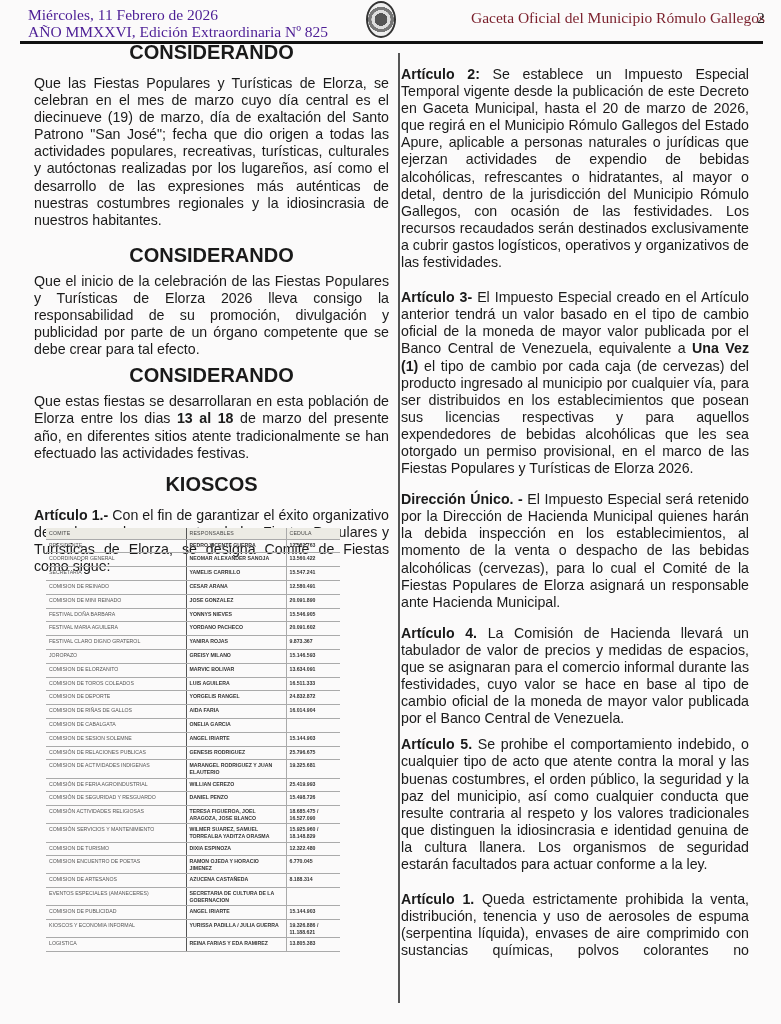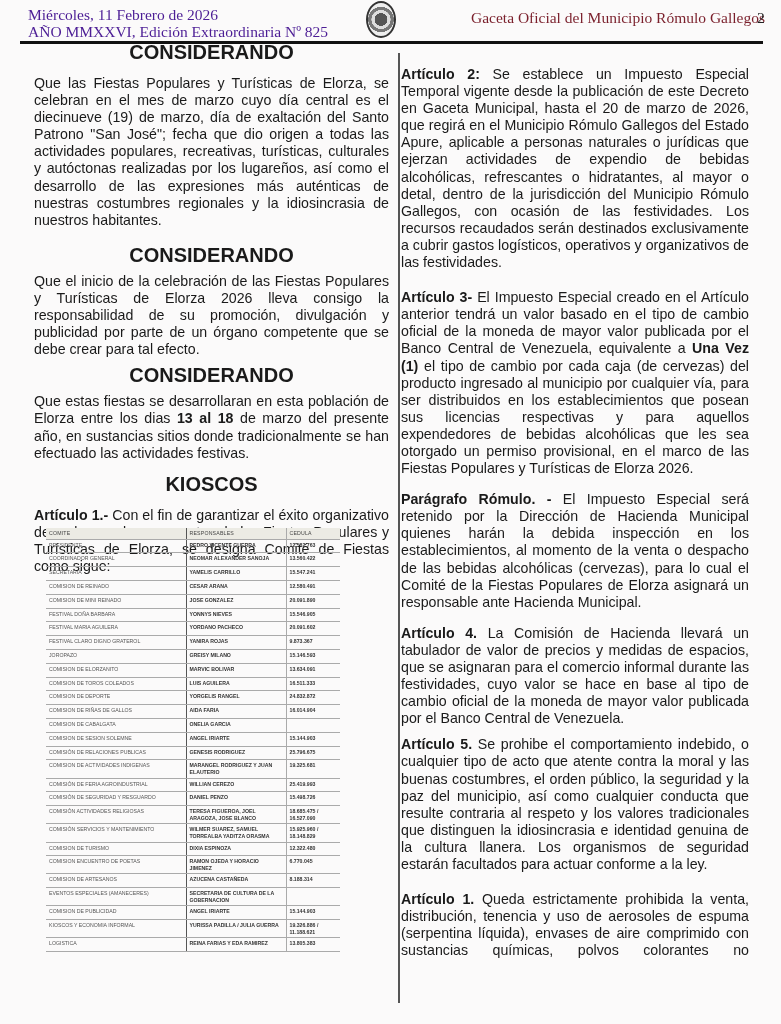--- a/index.html
+++ b/index.html
@@ -56,21 +56,21 @@
   <div class="heading">CONSIDERANDO</div>
   <div class="gap-m"></div>
   <p class="para">Que las Fiestas Populares y Turísticas de Elorza, se celebran en el mes de marzo cuyo día central es el diecinueve (19) de marzo, día de exaltación del Santo Patrono "San José"; fecha que dio origen a todas las actividades populares, recreativas, turísticas, culturales y autóctonas realizadas por los lugareños, así como el desarrollo de las expresiones más auténticas de nuestras costumbres regionales y la idiosincrasia de nuestros habitantes.</p>
   <div class="gap-l"></div>
   <div class="heading">CONSIDERANDO</div>
   <div class="gap-s"></div>
   <p class="para">Que el inicio de la celebración de las Fiestas Populares y Turísticas de Elorza 2026 lleva consigo la responsabilidad de su promoción, divulgación y publicidad por parte de un órgano competente que se debe crear para tal efecto.</p>
   <div class="gap-s"></div>
   <div class="heading">CONSIDERANDO</div>
   <div class="gap-s"></div>
-  <p class="para"><span>Que estas fiestas se desarrollaran en esta población de Elorza entre los dias </span><b>13 al 18</b><span> de marzo del presente año, en sustancias sitios donde tradicionalmente se han efectuado las actividades festivas.</span></p>
+  <p class="para"><span>Que estas fiestas se desarrollaran en esta población de Elorza entre los dias </span><b>13 al 18</b><span> de marzo del presente año, en diferentes sitios atente tradicionalmente se han efectuado las actividades festivas.</span></p>
   <div class="gap-m"></div>
   <div class="heading">KIOSCOS</div>
   <div class="gap-m"></div>
   <p class="para"><b>Artículo 1.-</b><span> Con el fin de garantizar el éxito organizativo de cada uno de sus eventos de las Fiestas Populares y Turísticas de Elorza, se designa Comité de Fiestas como sigue:</span></p>
 </div>
 
 <table class="tbl">
   <thead>
     <tr>
       <th class="c1">COMITE</th>
@@ -220,20 +220,20 @@
         <td class="c3">13.805.383</td>
       </tr>
     </tbody>
 </table>
 
 <div class="col col-right">
   <p class="para"><b>Artículo 2:</b><span> Se establece un Impuesto Especial Temporal vigente desde la publicación de este Decreto en Gaceta Municipal, hasta el 20 de marzo de 2026, que regirá en el Municipio Rómulo Gallegos del Estado Apure, aplicable a personas naturales o jurídicas que ejerzan actividades de expendio de bebidas alcohólicas, refrescantes o hidratantes, al mayor o detal, dentro de la jurisdicción del Municipio Rómulo Gallegos, con ocasión de las festividades. Los recursos recaudados serán destinados exclusivamente a cubrir gastos logísticos, operativos y organizativos de las festividades.</span></p>
   <div class="gap-l"></div>
   <p class="para"><b>Artículo 3-</b><span> El Impuesto Especial creado en el Artículo anterior tendrá un valor basado en el tipo de cambio oficial de la moneda de mayor valor publicada por el Banco Central de Venezuela, equivalente a </span><b>Una Vez (1)</b><span> el tipo de cambio por cada caja (de cervezas) del producto ingresado al municipio por cualquier vía, para ser distribuidos en los establecimientos que posean sus licencias respectivas y para aquellos expendedores de bebidas alcohólicas que les sea otorgado un permiso provisional, en el marco de las Fiestas Populares y Turísticas de Elorza 2026.</span></p>
   <div class="gap-m"></div>
-  <p class="para"><b>Parágrafo Rómulo. -</b><span> El Impuesto Especial será retenido por la Dirección de Hacienda Municipal quienes harán la debida inspección en los establecimientos, al momento de la venta o despacho de las bebidas alcohólicas (cervezas), para lo cual el Comité de la Fiestas Populares de Elorza asignará un responsable ante Hacienda Municipal.</span></p>
+  <p class="para"><b>Dirección Único. -</b><span> El Impuesto Especial será retenido por la Dirección de Hacienda Municipal quienes harán la debida inspección en los establecimientos, al momento de la venta o despacho de las bebidas alcohólicas (cervezas), para lo cual el Comité de la Fiestas Populares de Elorza asignará un responsable ante Hacienda Municipal.</span></p>
   <div class="gap-m"></div>
   <p class="para"><b>Artículo 4.</b><span> La Comisión de Hacienda llevará un tabulador de valor de precios y medidas de espacios, que se asignaran para el comercio informal durante las festividades, cuyo valor se hace en base al tipo de cambio oficial de la moneda de mayor valor publicada por el Banco Central de Venezuela.</span></p>
   <div class="gap-s"></div>
   <p class="para"><b>Artículo 5.</b><span> Se prohibe el comportamiento indebido, o cualquier tipo de acto que atente contra la moral y las buenas costumbres, el orden público, la seguridad y la paz del municipio, así como cualquier conducta que resulte contraria al respeto y los valores tradicionales que distinguen la idiosincrasia e identidad genuina de la cultura llanera. Los organismos de seguridad estarán facultados para actuar conforme a la ley.</span></p>
   <div class="gap-l"></div>
   <p class="para" style="text-align-last: justify;"><b>Artículo 1.</b><span> Queda estrictamente prohibida la venta, distribución, tenencia y uso de aerosoles de espuma (serpentina líquida), envases de aire comprimido con sustancias químicas, polvos colorantes no</span></p>
 </div>
 
 </body></html>

